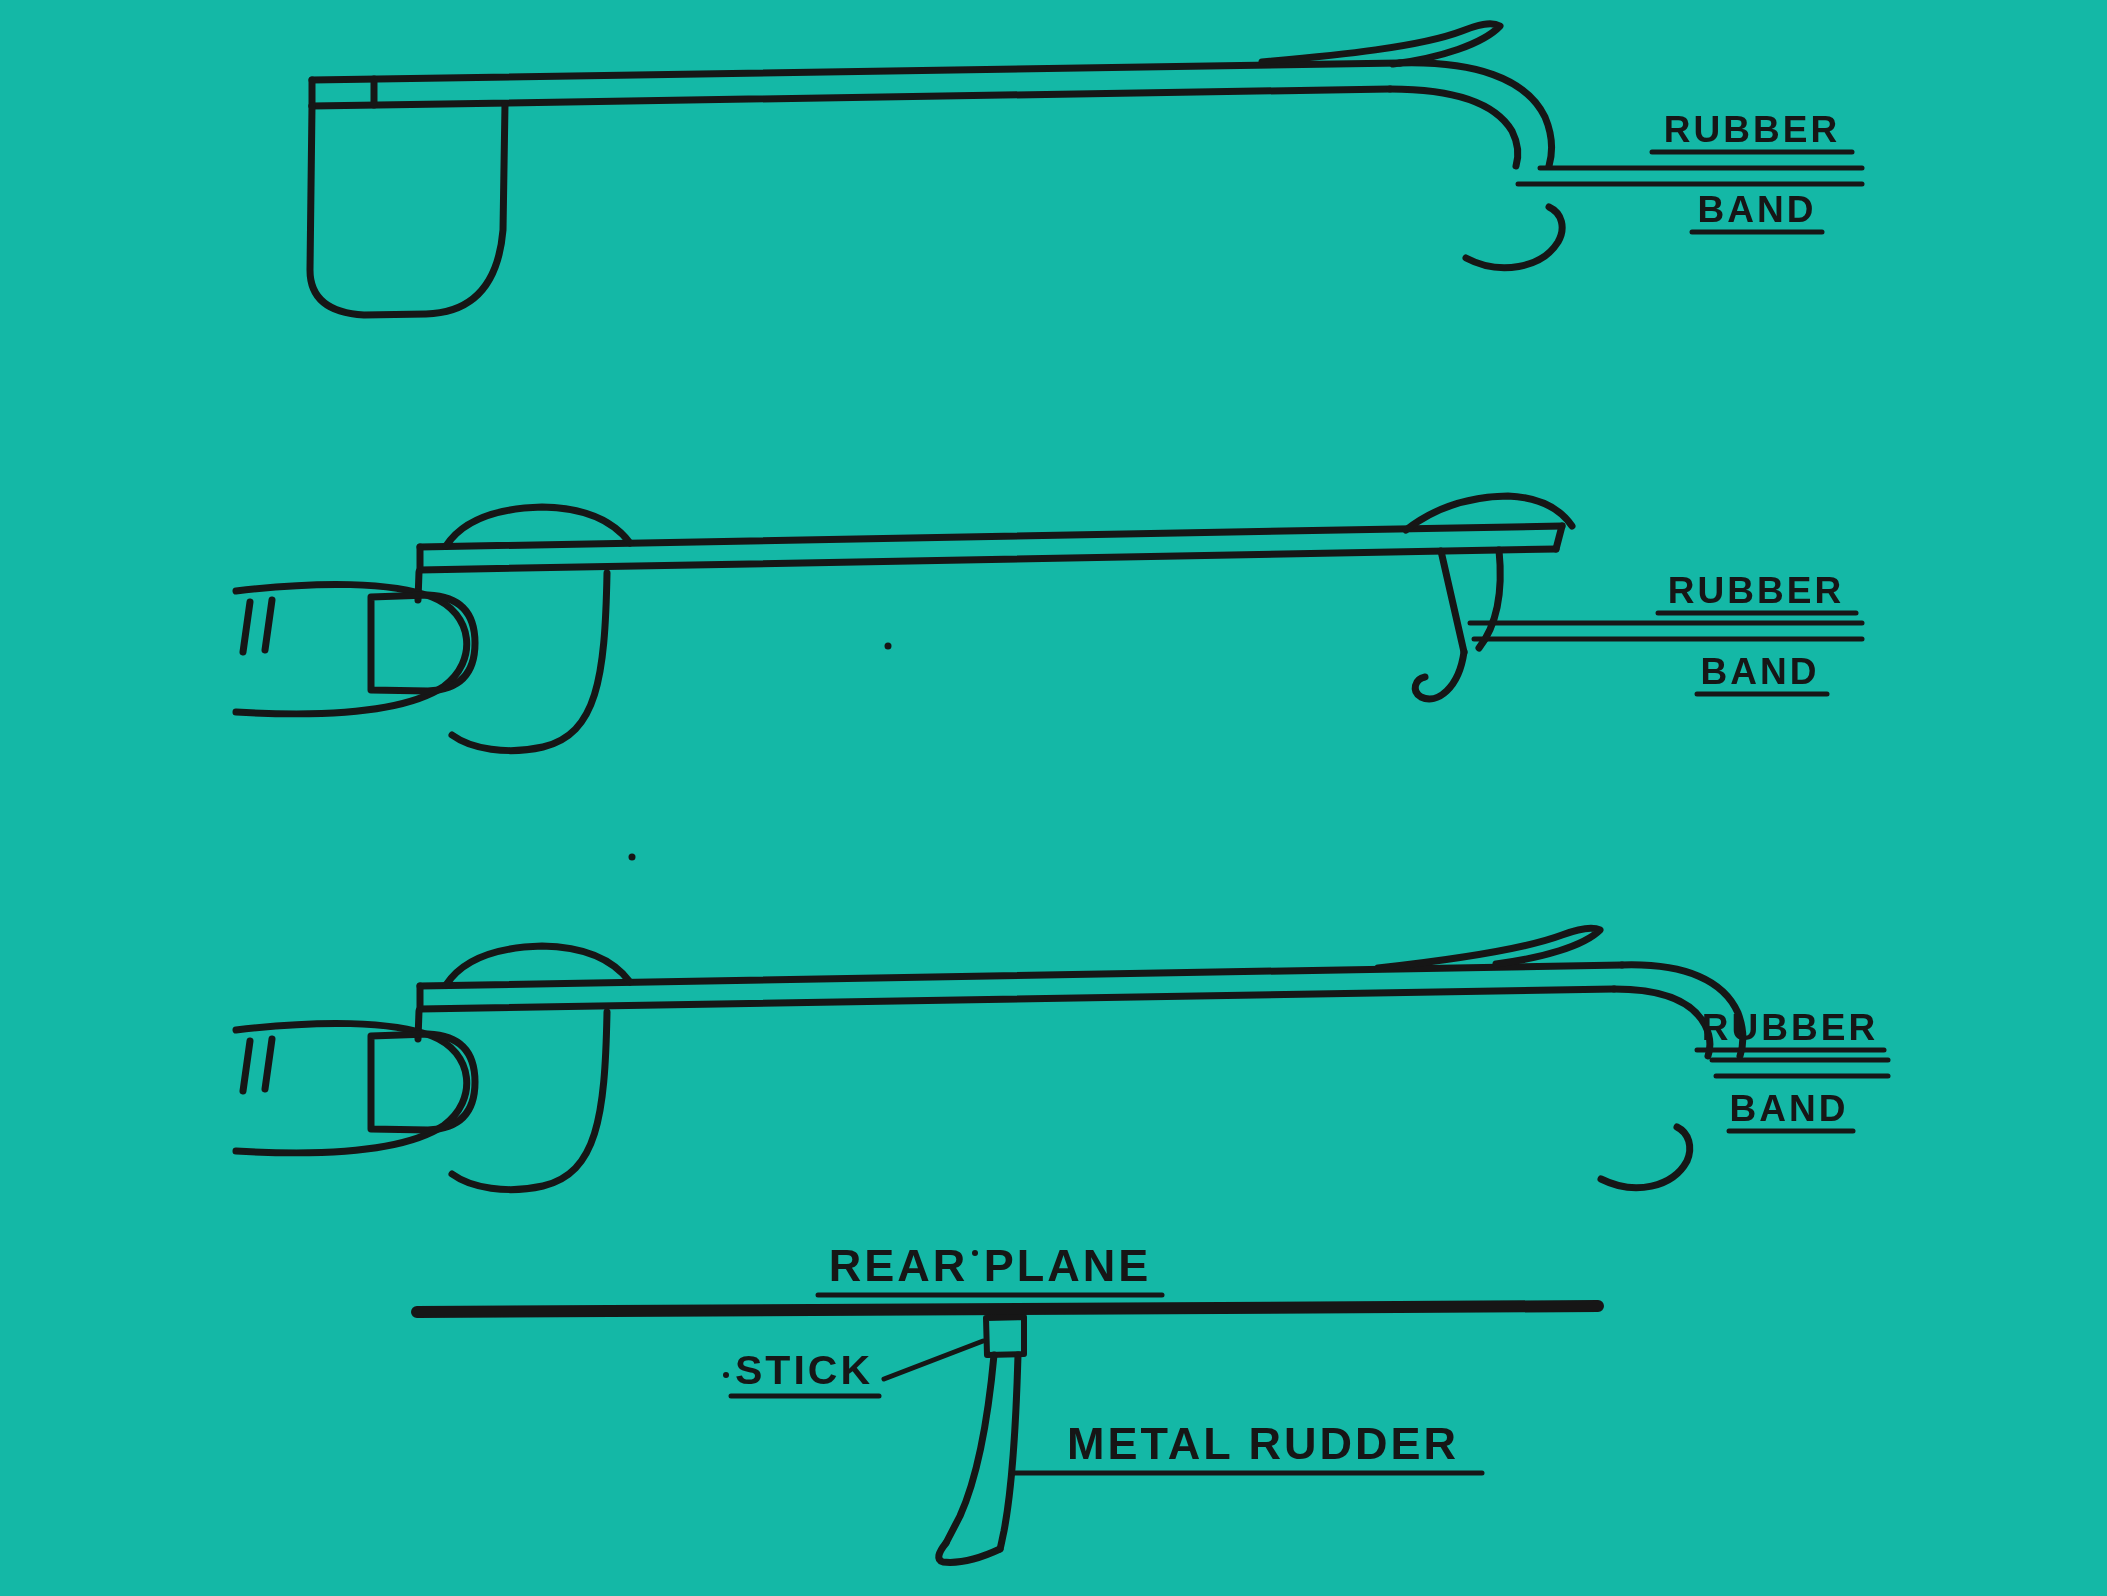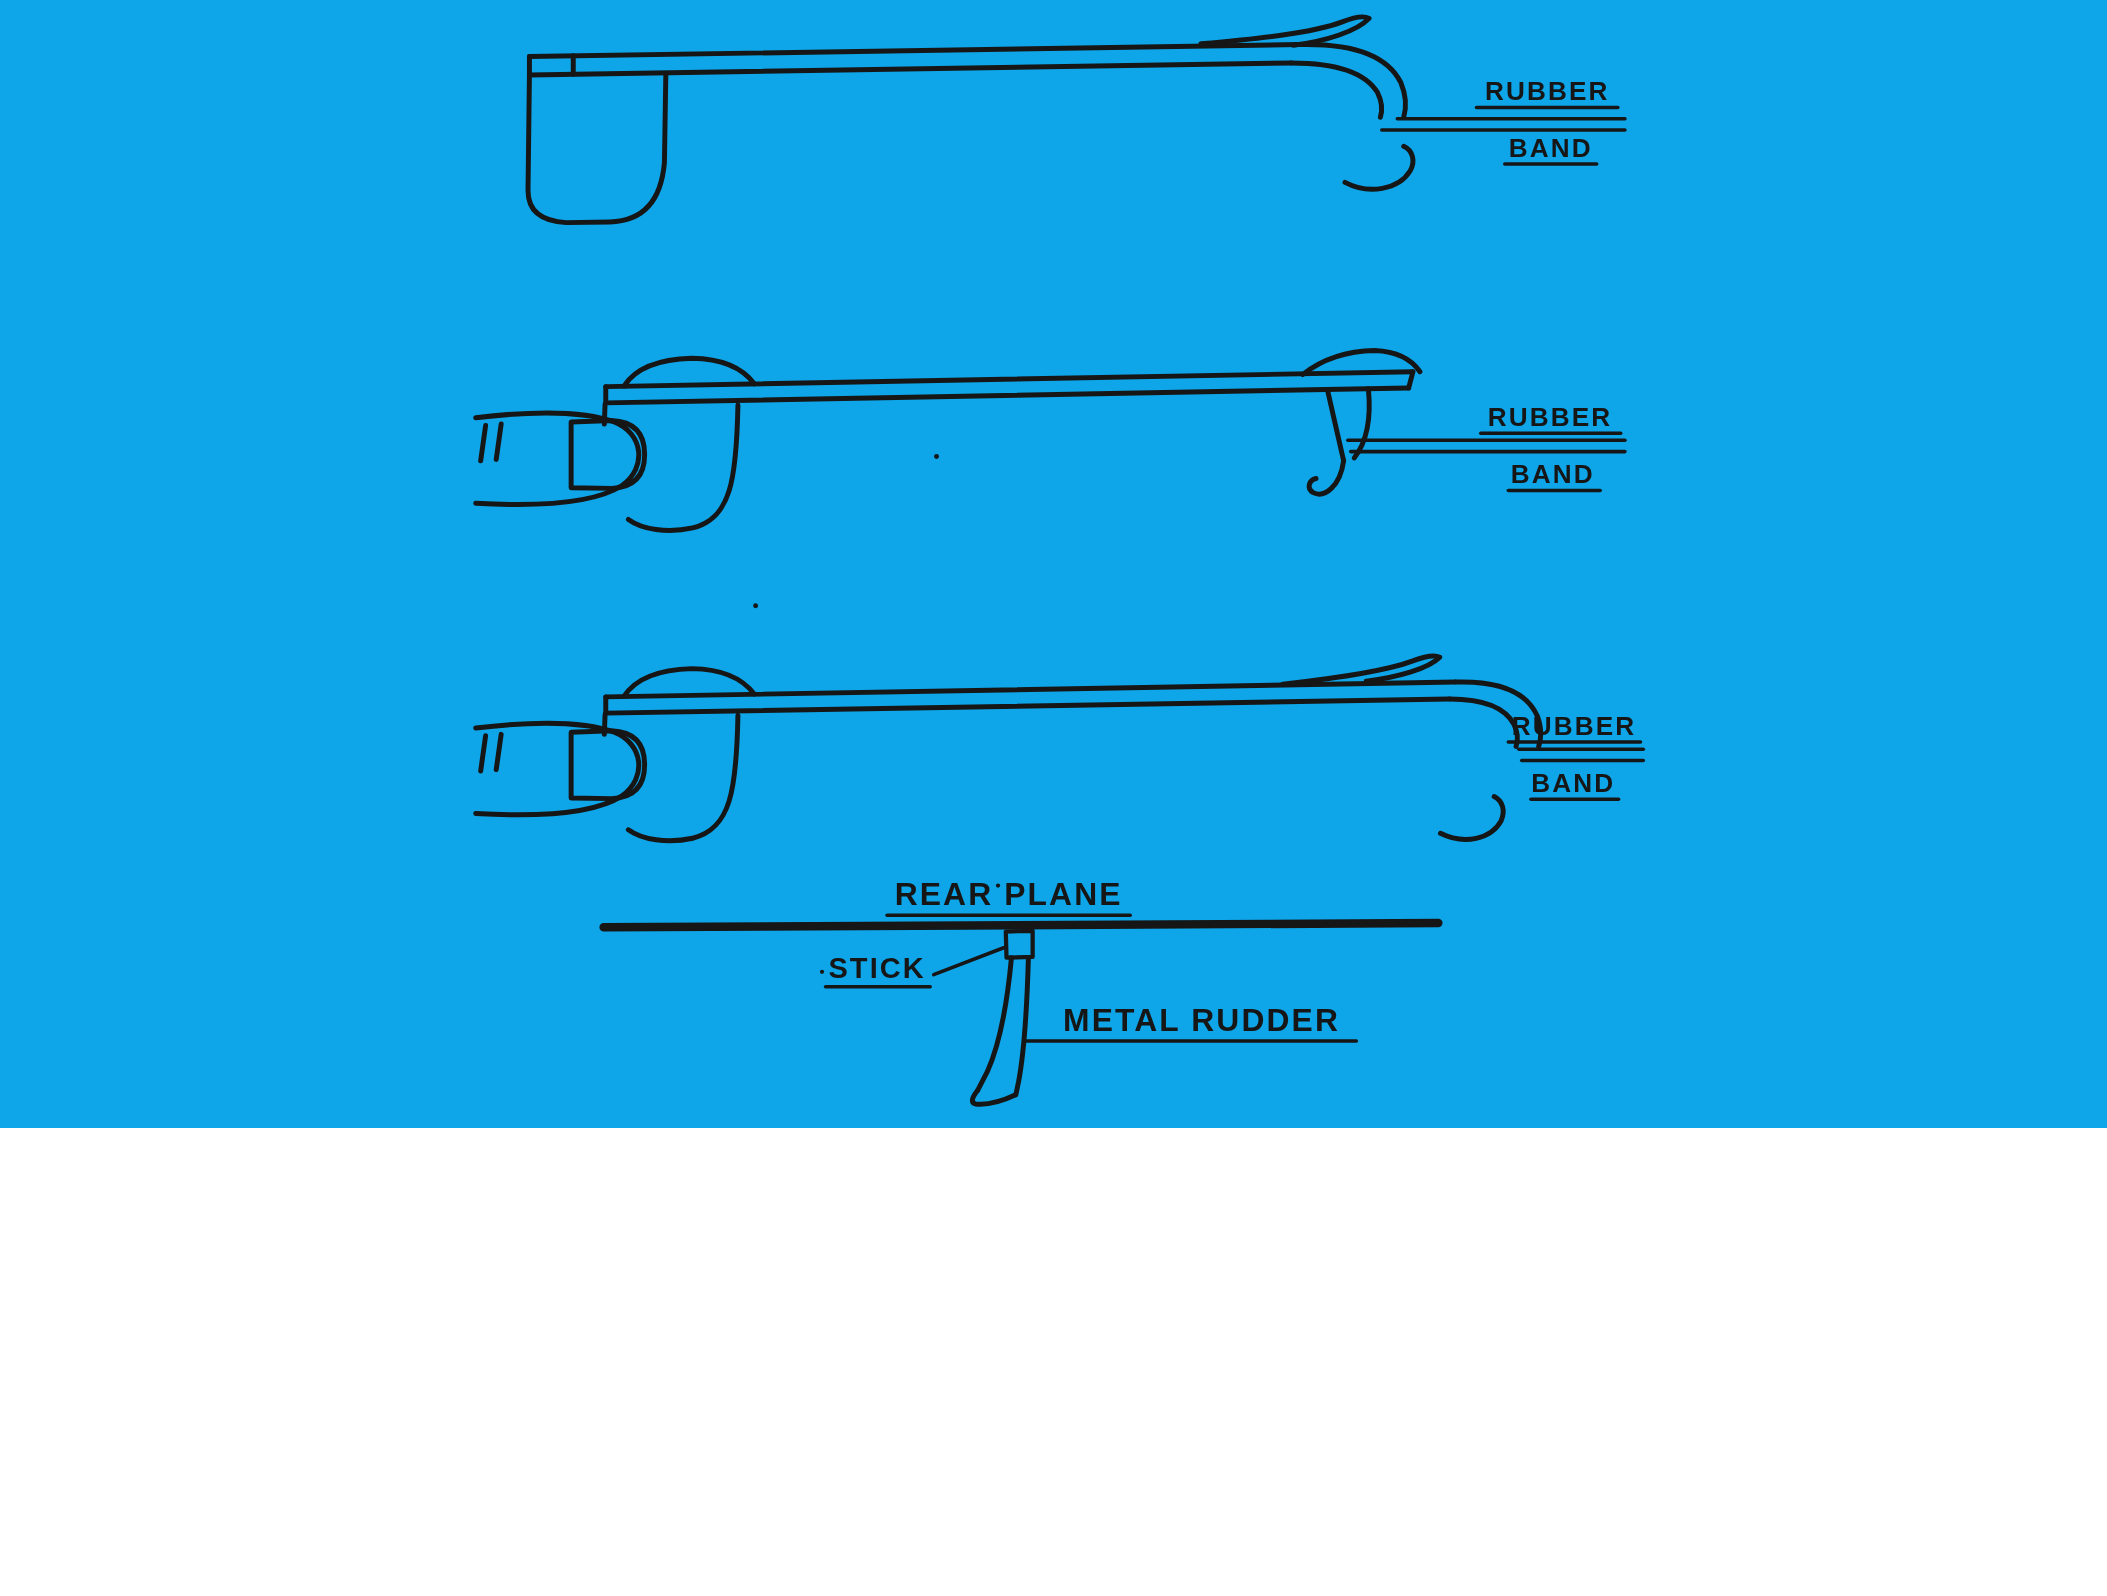--- a/index.html
+++ b/index.html
@@ -1,19 +1,19 @@
 <!DOCTYPE html>
 <html><head>
 <meta charset="utf-8">
 <style>
   html,body{margin:0;padding:0;background:#ffffff;}
   .canvas{
     position:relative;
-    width:2107px;height:1128px;
-    background:#0ea5e9;
+    width:2107px;height:1596px;
+    background:#14b8a6;
     font-family:"Liberation Sans",sans-serif;
     overflow:hidden;
   }
   svg{display:block;width:100%;height:100%;}
   .ink{fill:none;stroke:#161616;stroke-width:7;stroke-linecap:round;stroke-linejoin:round;}
   .thin{stroke-width:5;}
   .thick{stroke-width:12;}
   .boxline{stroke-width:6;}
   .speck{fill:#161616;stroke:none;}
   .label{

